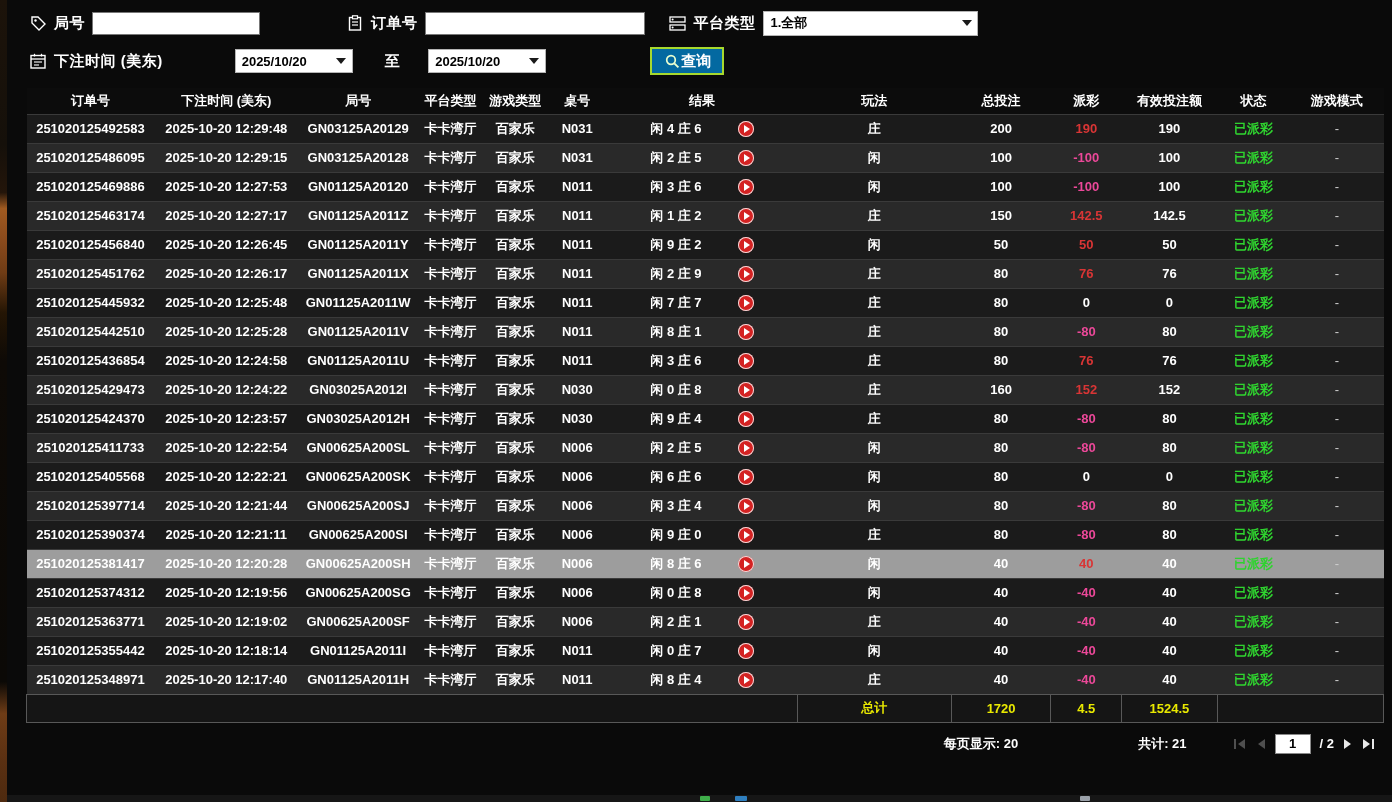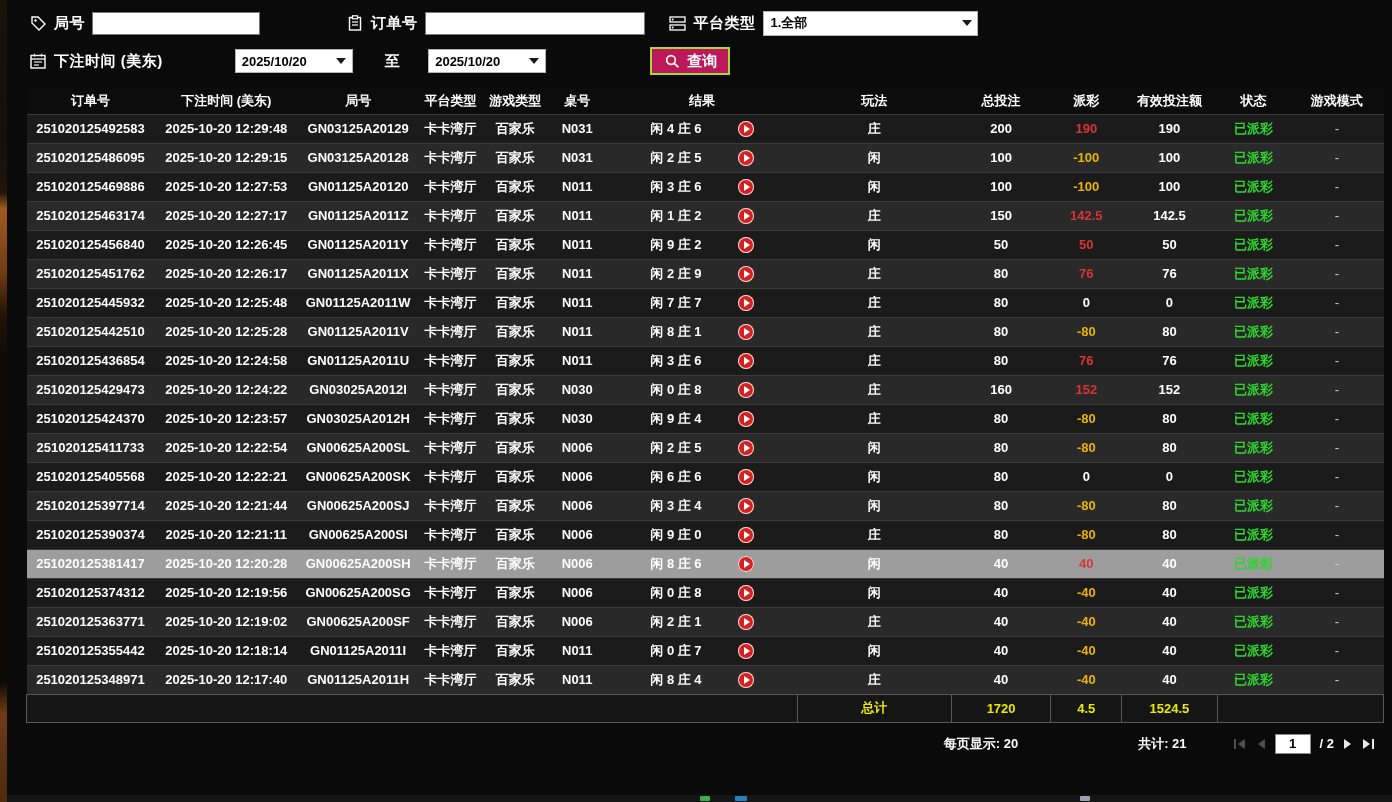--- a/index.html
+++ b/index.html
@@ -34,34 +34,34 @@
   .dropdown .dd-text { flex:1; font-size:13px; font-weight:bold; color:#000; padding-left:7px; }
   .dd-arrow { width:20px; height:100%; display:flex; align-items:center; justify-content:center; }
   .tri-down { width:0; height:0; border-left:5px solid transparent; border-right:5px solid transparent; border-top:6px solid #1a1a1a; }
 
   .datepick { width:118px; height:24px; background:#fff; border:1px solid #b5b5b5; display:flex; align-items:center; justify-content:space-between; padding:0 6px; cursor:pointer; }
   .datepick .dp-text { font-size:13px; font-weight:bold; color:#000; }
   .dp1 { margin-left:72px; }
   .to-label { margin-left:32px; }
   .dp2 { margin-left:28px; }
 
-  .query-btn { margin-left:104px; display:flex; align-items:center; gap:6px; height:28px; padding:0 11px;
-    background:#be185d; border:2px solid #a7d92e; color:#fff; font-size:15px; font-weight:bold; cursor:pointer; }
+  .query-btn { margin-left:104px; display:flex; align-items:center; height:28px; padding:0 11px;
+    background:#0369a1; border:2px solid #a7d92e; color:#fff; font-size:15px; font-weight:bold; cursor:pointer; }
 
   
   table { border-collapse:collapse; table-layout:fixed; width:1358px; margin:13px 4px 0 19px; }
   thead th { height:26px; font-size:13px; font-weight:bold; color:#fff; text-align:center; background:#0c0c0c; white-space:nowrap; }
   tbody td { height:29px; font-size:13px; font-weight:bold; color:#fff; text-align:center; border-top:1px solid #3a3a3a; white-space:nowrap; overflow:hidden; }
   tbody tr.data-row:nth-child(odd)  { background:#1b1b1b; }
   tbody tr.data-row:nth-child(even) { background:#292929; }
   tbody tr.data-row.selected { background:#9d9d9d; }
   tbody tr.data-row { cursor:pointer; }
 
   td.pos { color:#d93535; }
-  td.neg { color:#eab308; }
+  td.neg { color:#ec4899; }
   td.zero { color:#ffffff; }
   td.status { color:#2fd32f; }
   td.mode { color:#cfcfcf; font-weight:normal; }
 
   .result-wrap { display:flex; align-items:center; justify-content:center; gap:36px; }
   .play-icon { width:16px; height:16px; min-width:16px; border-radius:50%; background:#d42222; box-shadow:0 0 0 1px #f0dddd inset; display:inline-flex; align-items:center; justify-content:center; cursor:pointer; }
   .play-icon::after { content:''; width:0; height:0; border-left:6px solid #fff; border-top:4px solid transparent; border-bottom:4px solid transparent; margin-left:2px; }
 
   tr.summary td { height:28px; background:#151515; border:1px solid #585858; color:#e9e900; font-size:13px; font-weight:bold; }
   tr.summary td.blank { border-left:1px solid #585858; }

